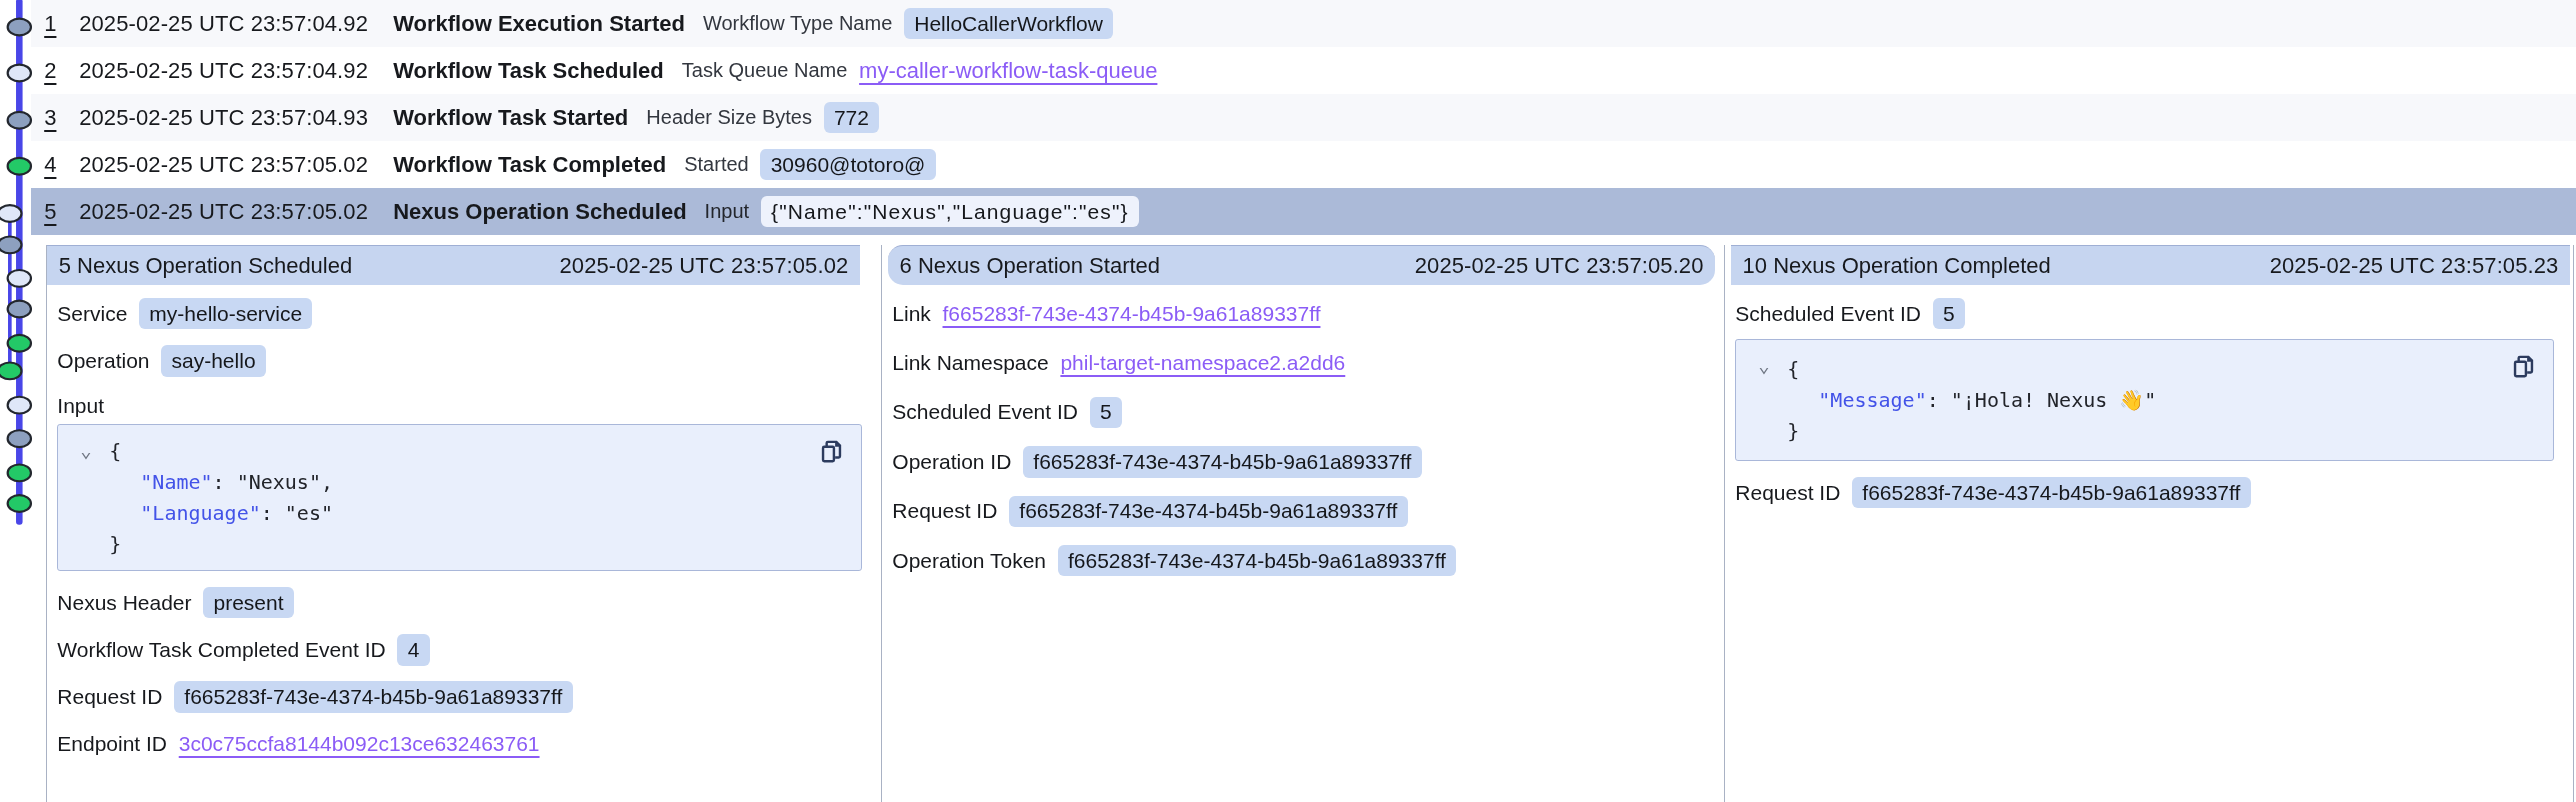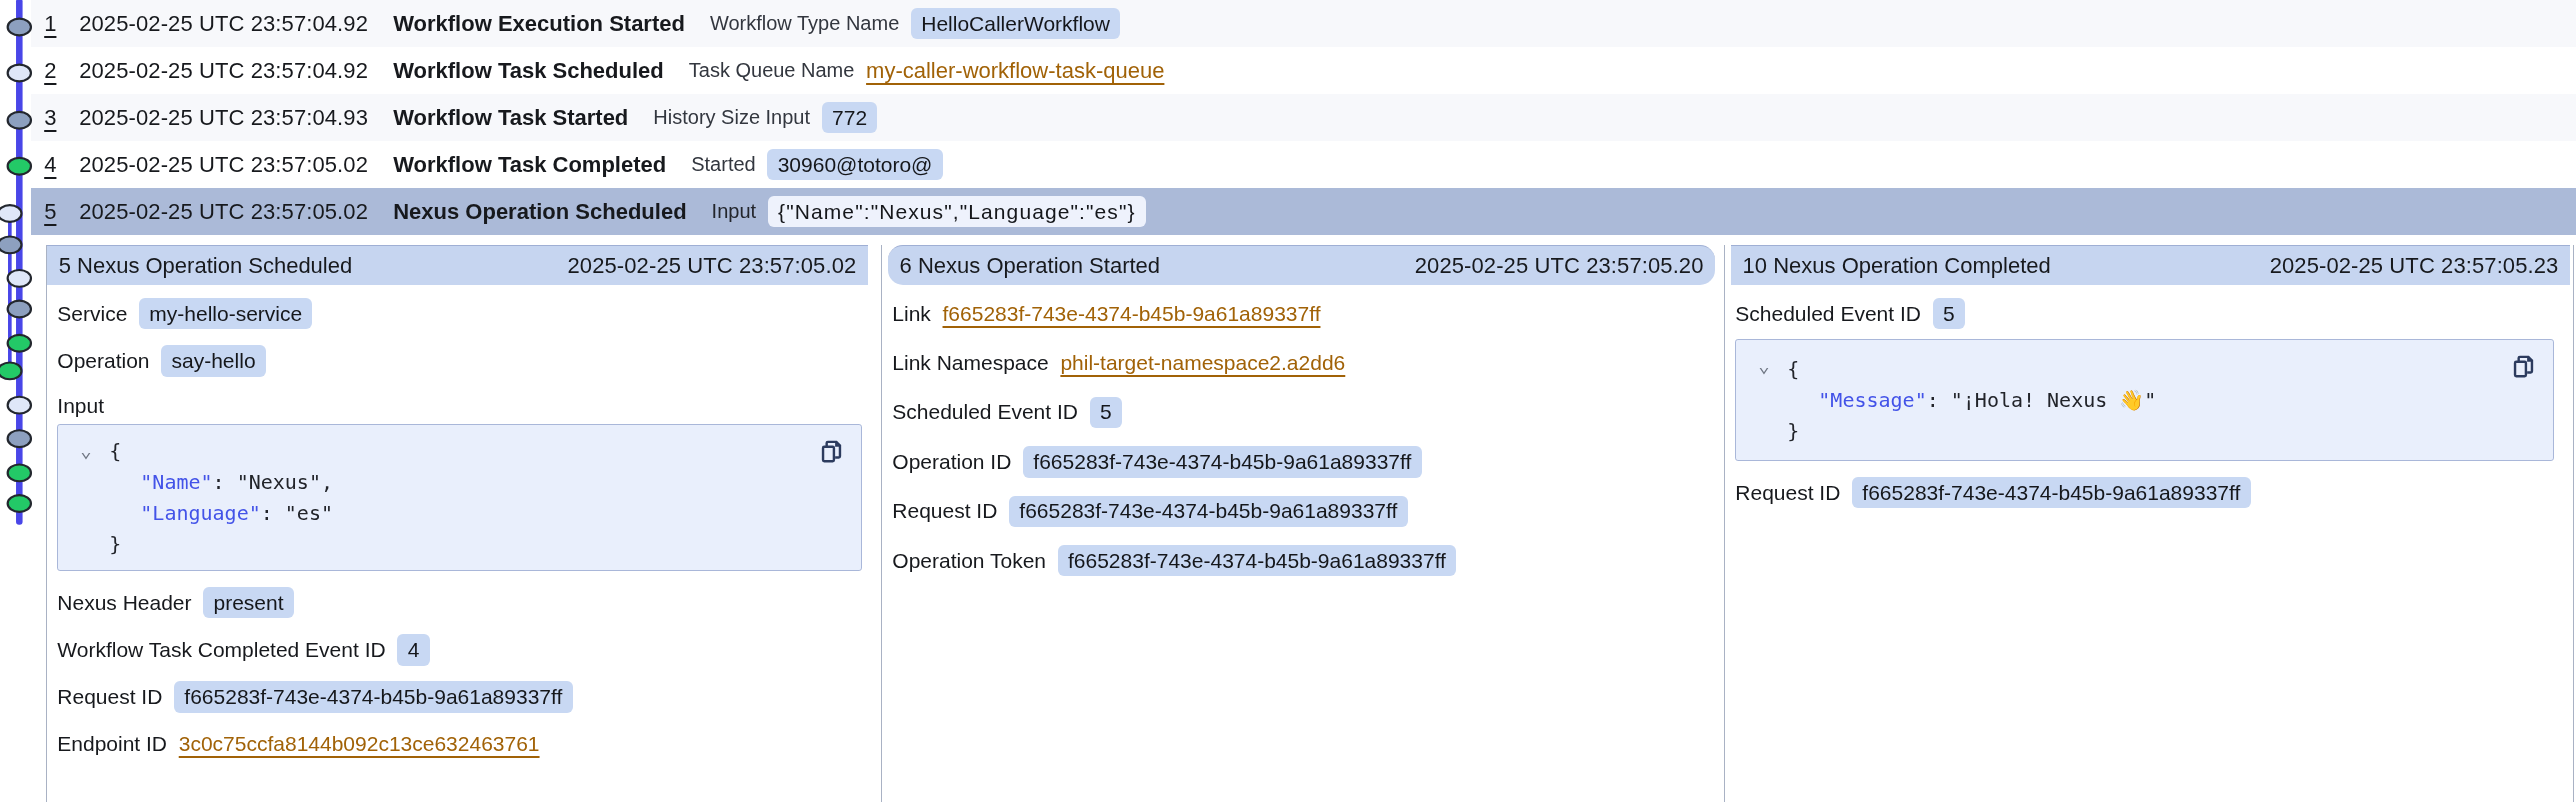--- a/index.html
+++ b/index.html
@@ -17,50 +17,50 @@
     height:47px; display:flex; align-items:center;
     padding-left:13.2px; font-size:22px; background:#ffffff;
   }
   .event-row.alt { background:#f7f8fb; }
   .event-row.selected { background:#abbad8; }
   .eid {
     width:35px; color:#17191d; text-decoration:underline;
     text-decoration-thickness:1.8px; text-underline-offset:5.1px; cursor:pointer;
   }
   .etime { width:314px; letter-spacing:0.1px; }
-  .ename { font-weight:700; margin-right:25px; white-space:nowrap; }
+  .ename { font-weight:700; margin-right:18px; white-space:nowrap; }
   .eattr { display:flex; align-items:center; white-space:nowrap; }
   .alabel { font-size:20px; color:#33373f; margin-right:11.7px; }
   .event-row.selected .alabel { color:#23262c; }
   .badge {
     background:#c8d8f3; border-radius:5.9px; padding:3.7px 10.3px;
     font-size:21px; color:#15171b; white-space:nowrap;
   }
   .event-row.selected .badge { background:#eef2fc; letter-spacing:1.1px; }
   .vlink {
-    color:#a16207; text-decoration:underline; text-decoration-thickness:1.8px;
+    color:#8b5cf6; text-decoration:underline; text-decoration-thickness:1.8px;
     text-underline-offset:5.1px; white-space:nowrap; cursor:pointer;
   }
 
   
   .panels {
     position:absolute; left:46px; top:245px; width:2528px; height:558px;
     display:flex; border-left:1.5px solid #a9b2c4; border-right:1.5px solid #a9b2c4;
     background:#fff; overflow:hidden;
   }
   .panel { height:100%; overflow:hidden; }
   .panel-1 { width:835px; border-right:1.5px solid #a9b2c4; }
   .panel-2 { width:843px; border-right:1.5px solid #a9b2c4; }
   .panel-3 { flex:1; }
   .phead {
     height:40px; background:#c6d5f0; border-top:1.5px solid #9fafd4;
     display:flex; align-items:center; justify-content:space-between;
     padding:0 11.7px; font-size:22px; cursor:pointer;
   }
-  .panel-1 .phead { margin-right:13px; }
+  .panel-1 .phead { margin-right:21px; }
   .panel-2 .phead { margin:0 8.8px 0 5.9px;border-radius:15px; }
   .panel-3 .phead { margin:0 2.9px 0 5.9px; }
   .phead .ptime { letter-spacing:0.1px; }
   .pbody { padding:11.7px 14.7px 0 10.3px; }
   .field { display:flex; align-items:center; min-height:34px; margin-bottom:13.2px; font-size:21px; }
   .panel-2 .field { margin-bottom:15.4px; }
   .flabel { margin-right:11.7px; white-space:nowrap; }
   .label-only { min-height:29px; margin-bottom:4.4px; }
 
   
@@ -129,21 +129,21 @@
         <span class="alabel">Task Queue Name</span>
         <a class="vlink">my-caller-workflow-task-queue</a>
       </span>
     </div>
 
     <div class="event-row alt">
       <a class="eid">3</a>
       <span class="etime">2025-02-25 UTC 23:57:04.93</span>
       <span class="ename">Workflow Task Started</span>
       <span class="eattr">
-        <span class="alabel">History Size Input</span>
+        <span class="alabel">Header Size Bytes</span>
         <span class="badge">772</span>
       </span>
     </div>
 
     <div class="event-row">
       <a class="eid">4</a>
       <span class="etime">2025-02-25 UTC 23:57:05.02</span>
       <span class="ename">Workflow Task Completed</span>
       <span class="eattr">
         <span class="alabel">Started</span>

